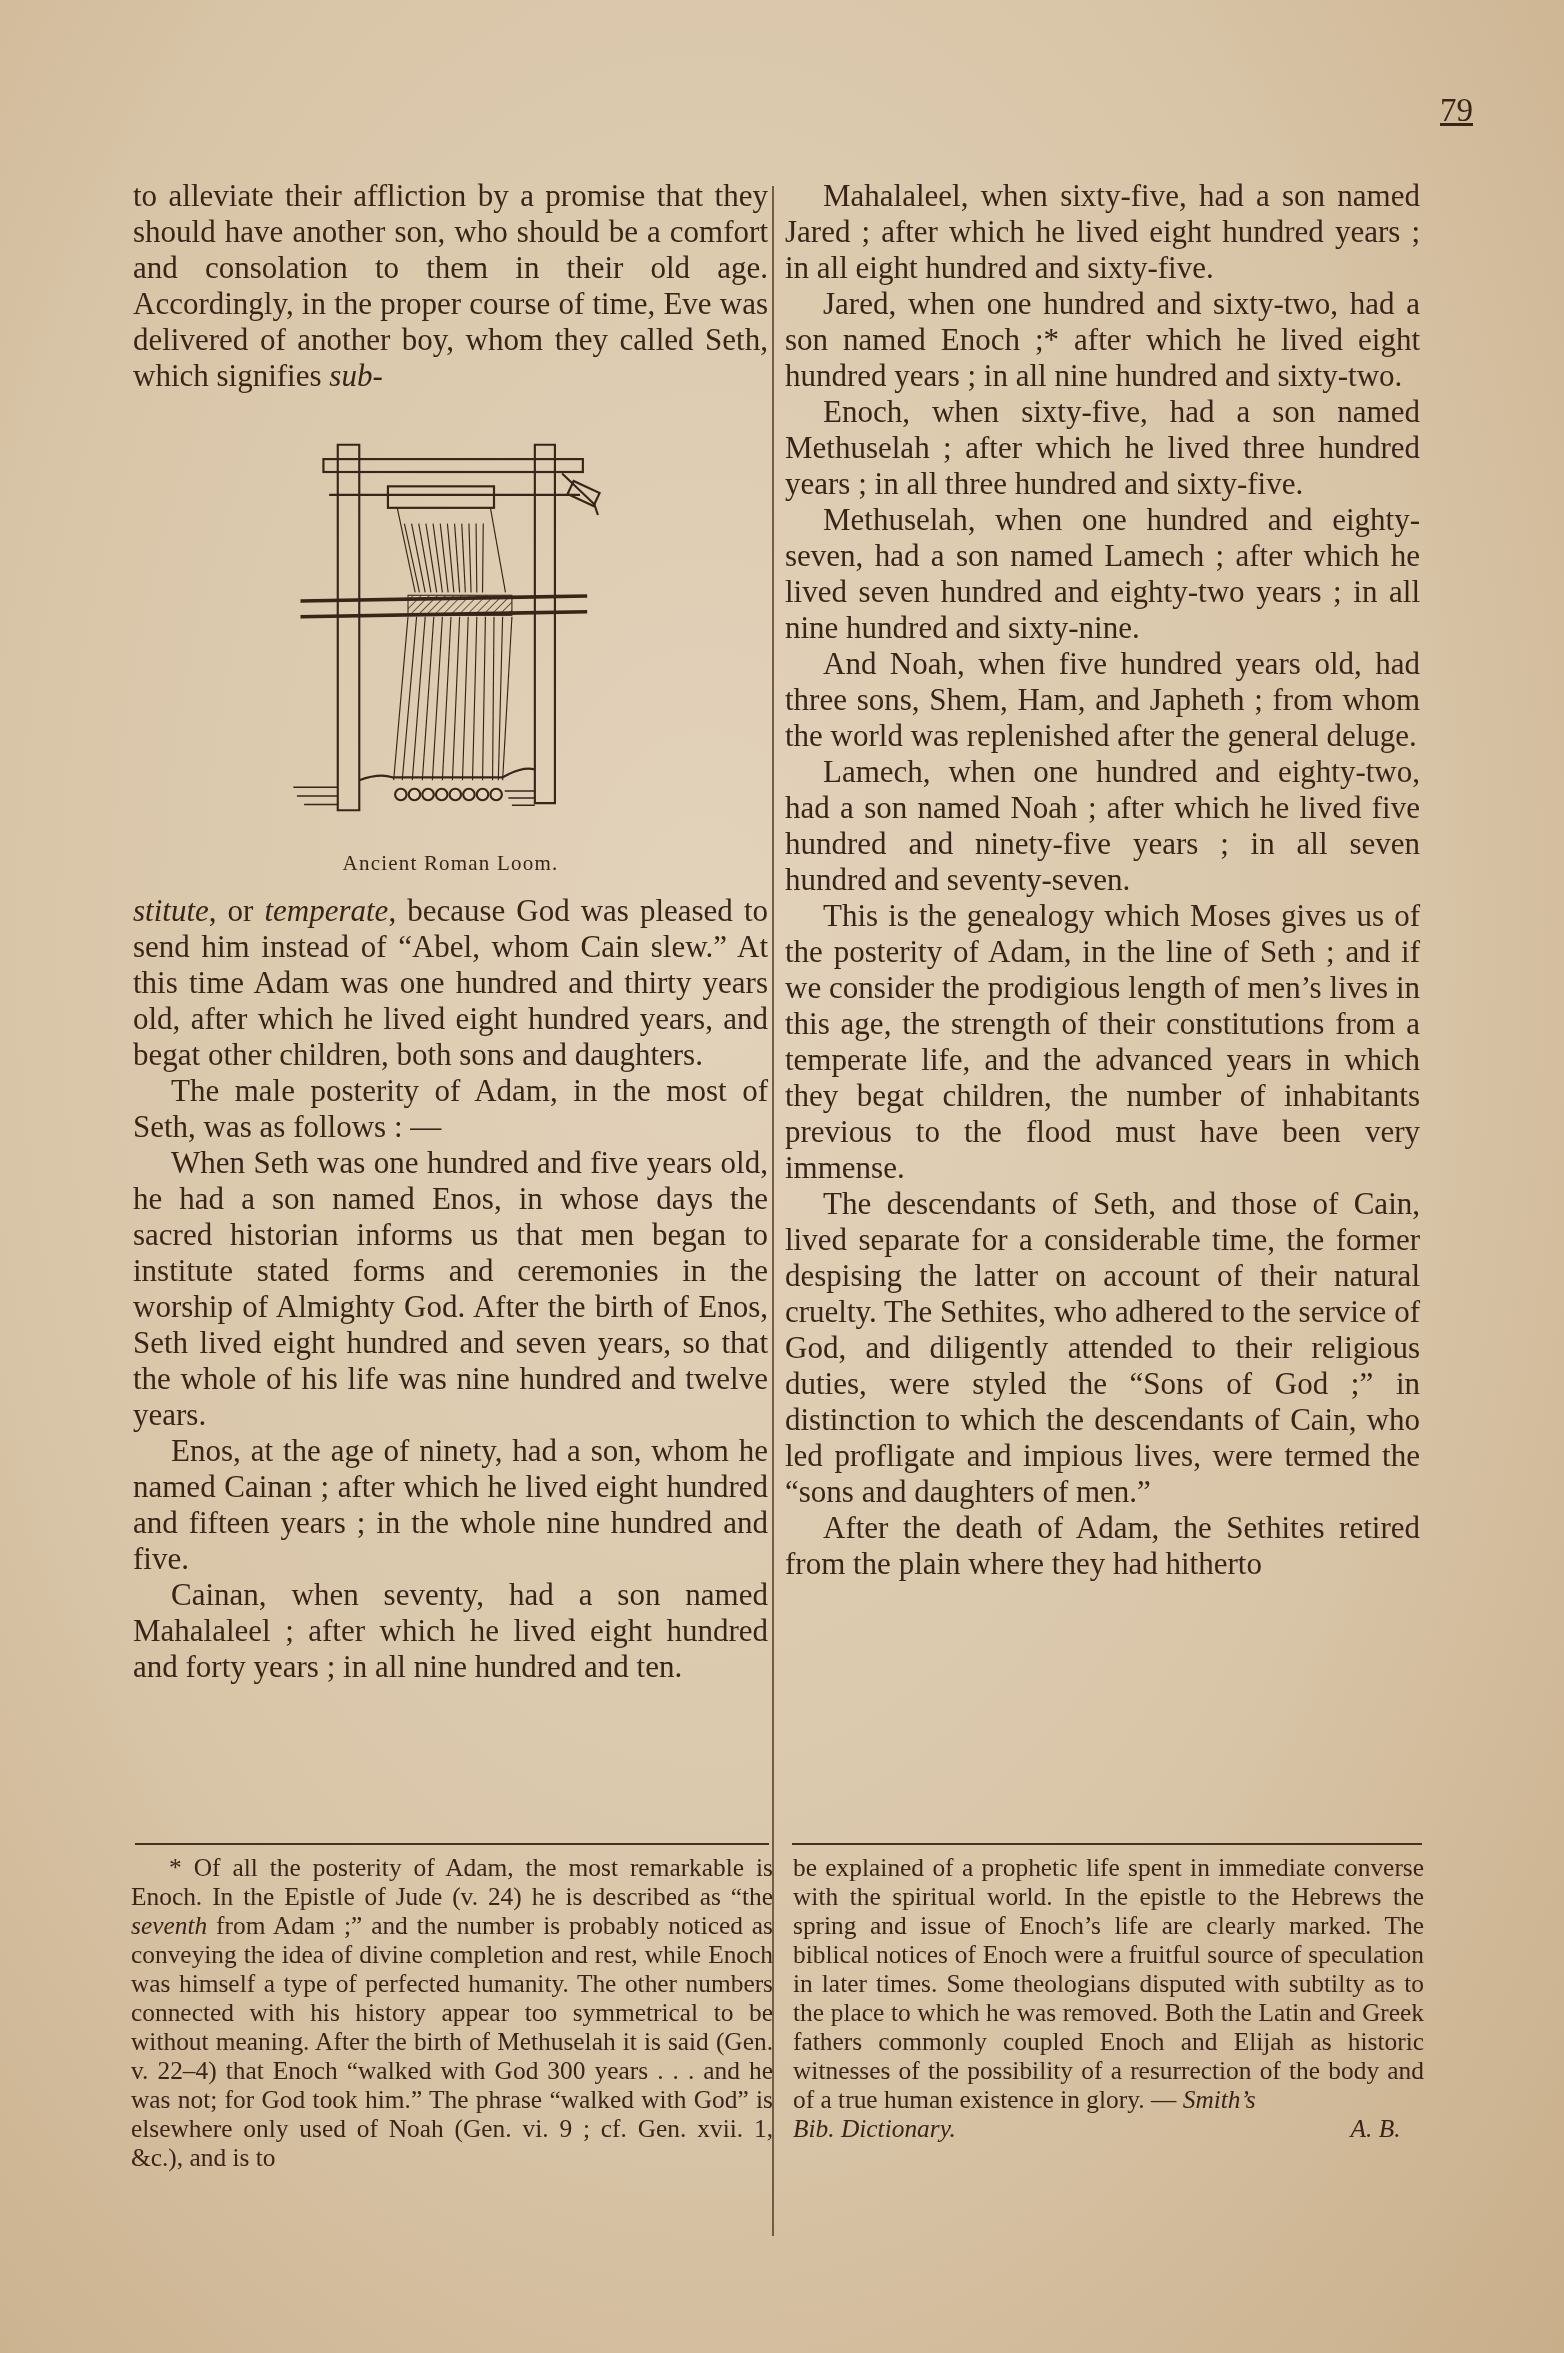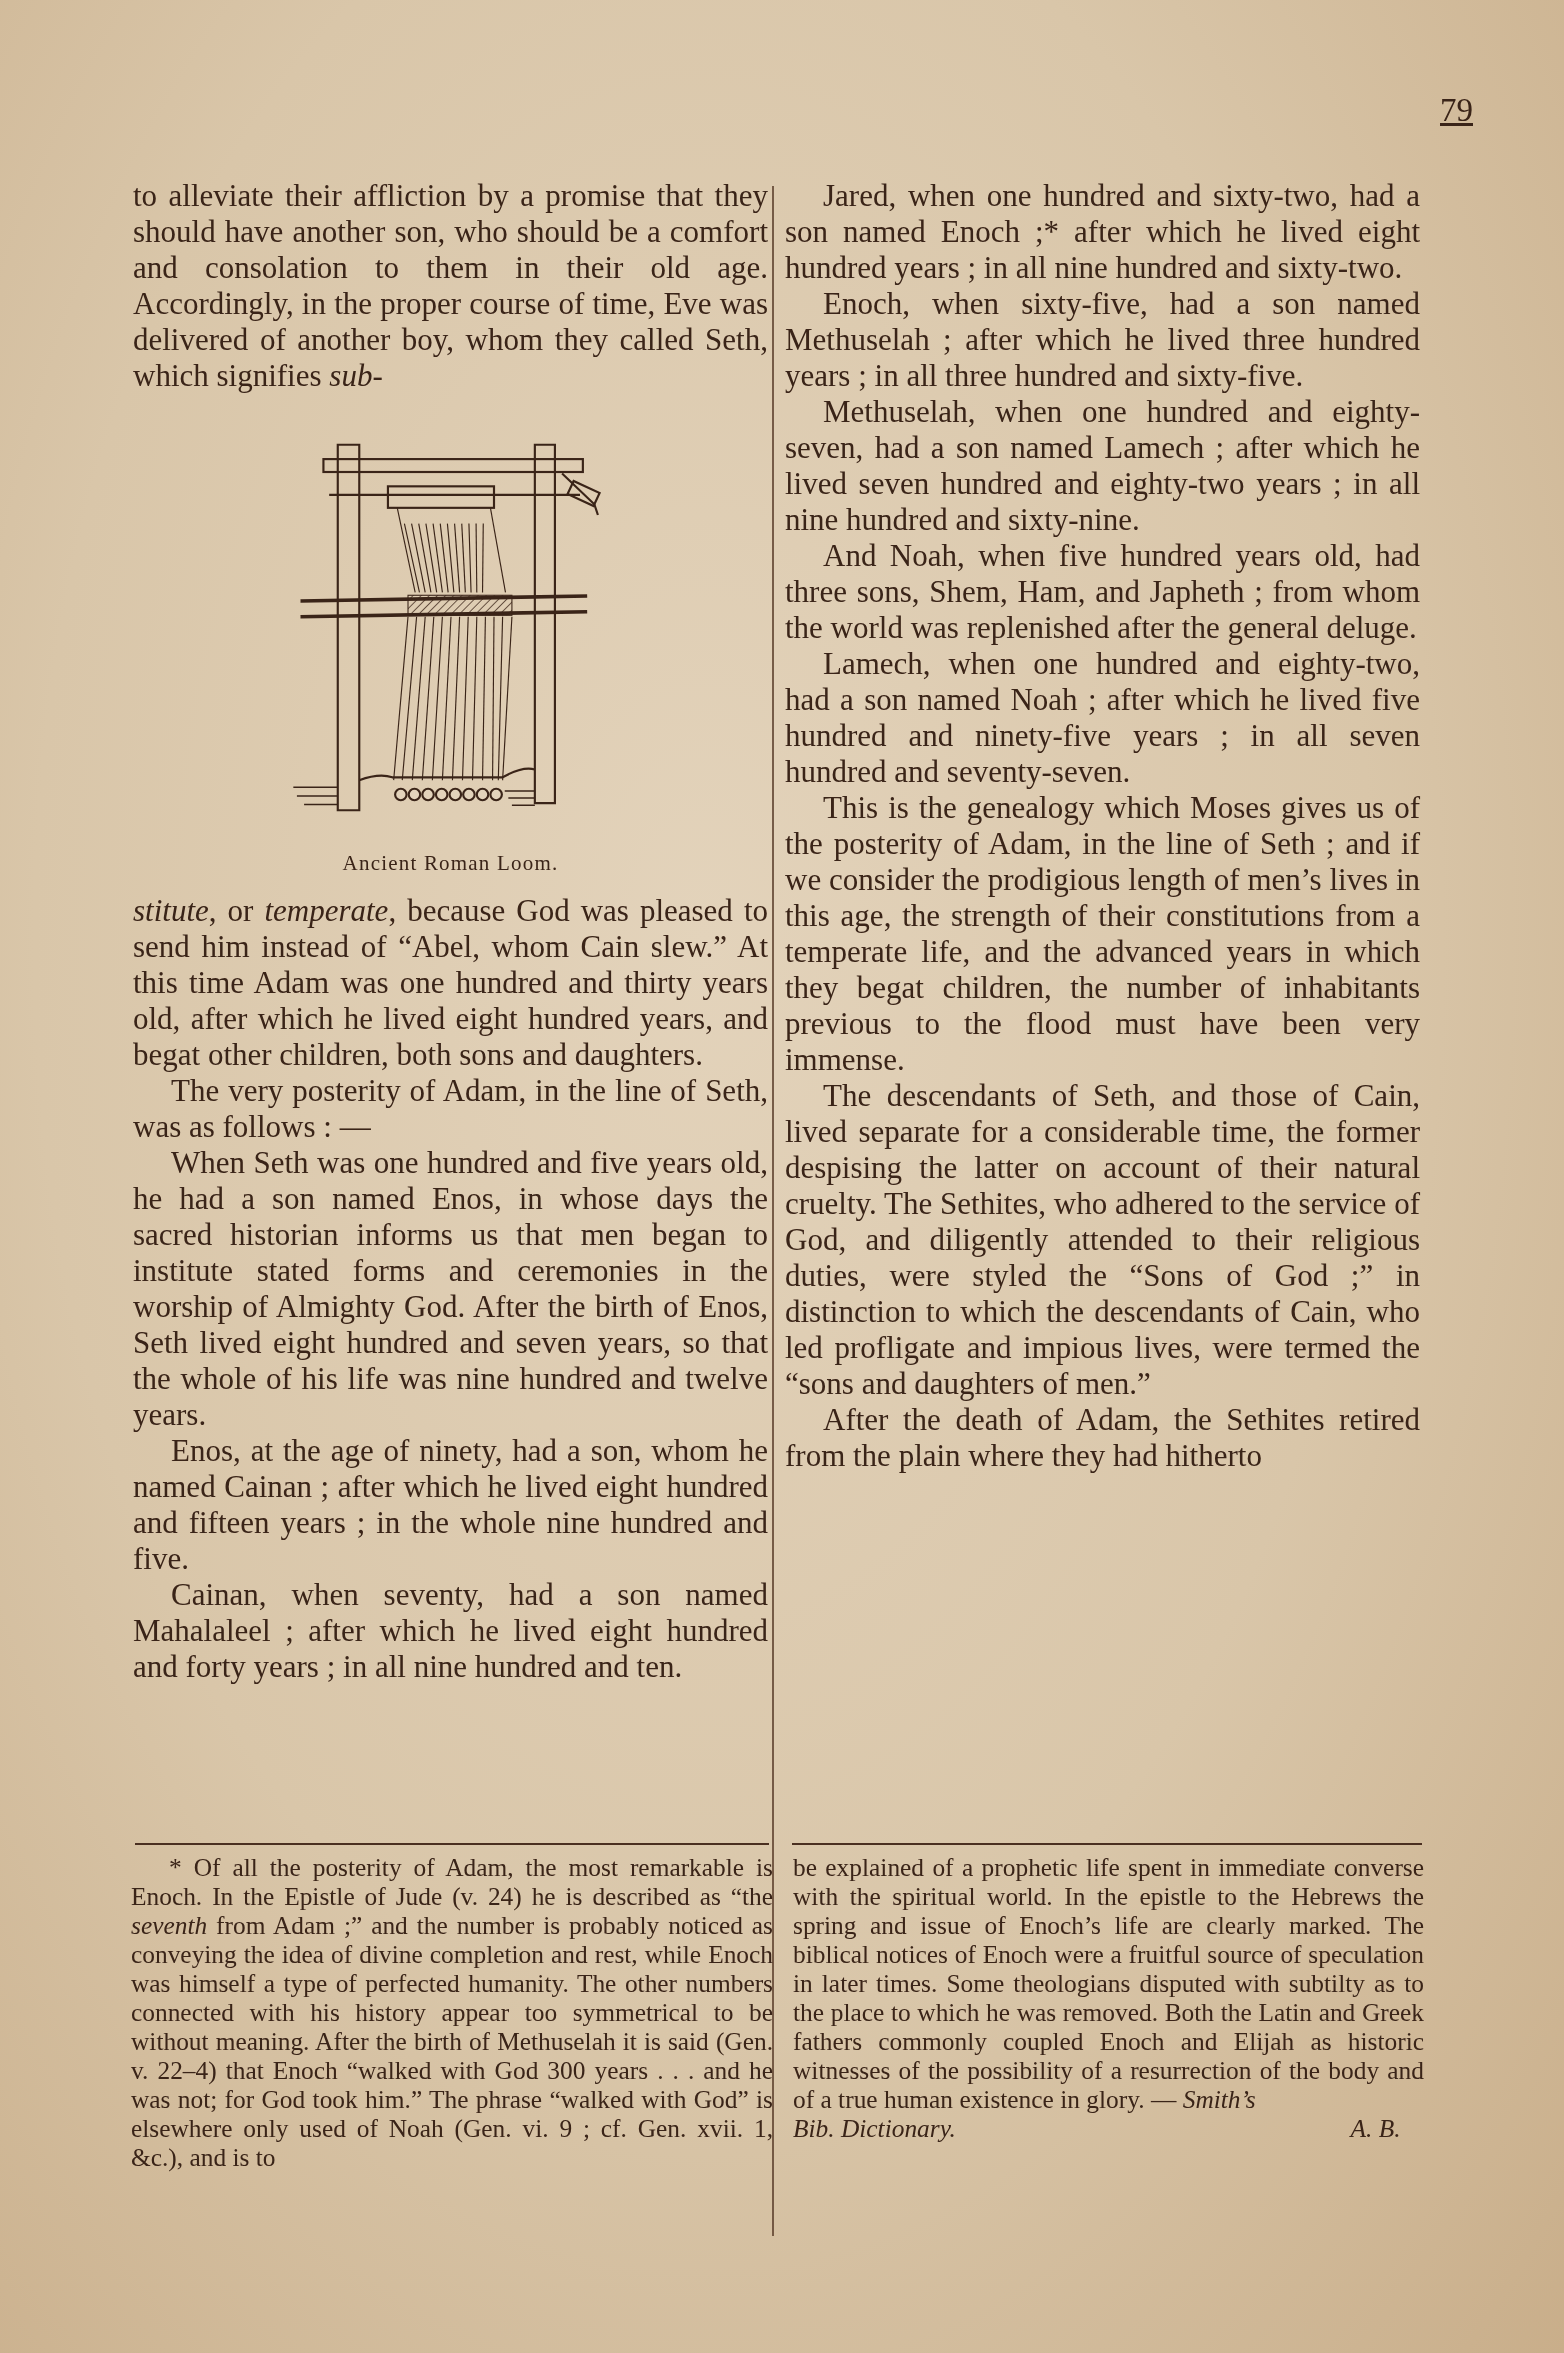--- a/index.html
+++ b/index.html
@@ -125,27 +125,28 @@
             <circle cx="303" cy="510" r="8"></circle>
         </g>
 
         <path d="M20 500 L82 500 M25 512 L82 512 M35 524 L82 524" stroke-width="2"></path>
         <path d="M315 505 L357 505 M320 515 L357 515 M325 525 L357 525" stroke-width="2"></path>
       </svg>
       <div class="caption">Ancient Roman Loom.</div>
     </div>
 
     <p class="noindent"><em>stitute</em><span>, or </span><em>temperate</em><span>, because God was pleased to send him instead of “Abel, whom Cain slew.”  At this time Adam was one hundred and thirty years old, after which he lived eight hundred years, and begat other children, both sons and daughters.</span></p>
-    <p>The very posterity of Adam, in the line of Seth, was as follows : —</p>
+    <p>The male posterity of Adam, in the most of Seth, was as follows : —</p>
     <p>When Seth was one hundred and five years old, he had a son named Enos, in whose days the sacred historian informs us that men began to institute stated forms and ceremonies in the worship of Almighty God.  After the birth of Enos, Seth lived eight hundred and seven years, so that the whole of his life was nine hundred and twelve years.</p>
     <p>Enos, at the age of ninety, had a son, whom he named Cainan ; after which he lived eight hundred and fifteen years ; in the whole nine hundred and five.</p>
     <p>Cainan, when seventy, had a son named Mahalaleel ; after which he lived eight hundred and forty years ; in all nine hundred and ten.</p>
   </div>
 
   <div class="col col-right">
+    <p>Mahalaleel, when sixty-five, had a son named Jared ; after which he lived eight hundred years ;  in all eight hundred and sixty-five.</p>
     <p>Jared, when one hundred and sixty-two, had a son named Enoch ;* after which he lived eight hundred years ; in all nine hundred and sixty-two.</p>
     <p>Enoch, when sixty-five, had a son named Methuselah ;  after which he lived three hundred years ;  in all three hundred and sixty-five.</p>
     <p>Methuselah, when one hundred and eighty-seven, had a son named Lamech ; after which he lived seven hundred and eighty-two years ; in all nine hundred and sixty-nine.</p>
     <p>And Noah, when five hundred years old, had three sons, Shem, Ham, and Japheth ; from whom the world was replenished after the general deluge.</p>
     <p>Lamech, when one hundred and eighty-two, had a son named Noah ; after which he lived five hundred and ninety-five years ; in all seven hundred and seventy-seven.</p>
     <p>This is the genealogy which Moses gives us of the posterity of Adam, in the line of Seth ; and if we consider the prodigious length of men’s lives in this age, the strength of their constitutions from a temperate life, and the advanced years in which they begat children, the number of inhabitants previous to the flood must have been very immense.</p>
     <p>The descendants of Seth, and those of Cain, lived separate for a considerable time, the former despising the latter on account of their natural cruelty.  The Sethites, who adhered to the service of God, and diligently attended to their religious duties, were styled the “Sons of God ;” in distinction to which the descendants of Cain, who led profligate and impious lives, were termed the “sons and daughters of men.”</p>
     <p>After the death of Adam, the Sethites retired from the plain where they had hitherto</p>
   </div>
 

